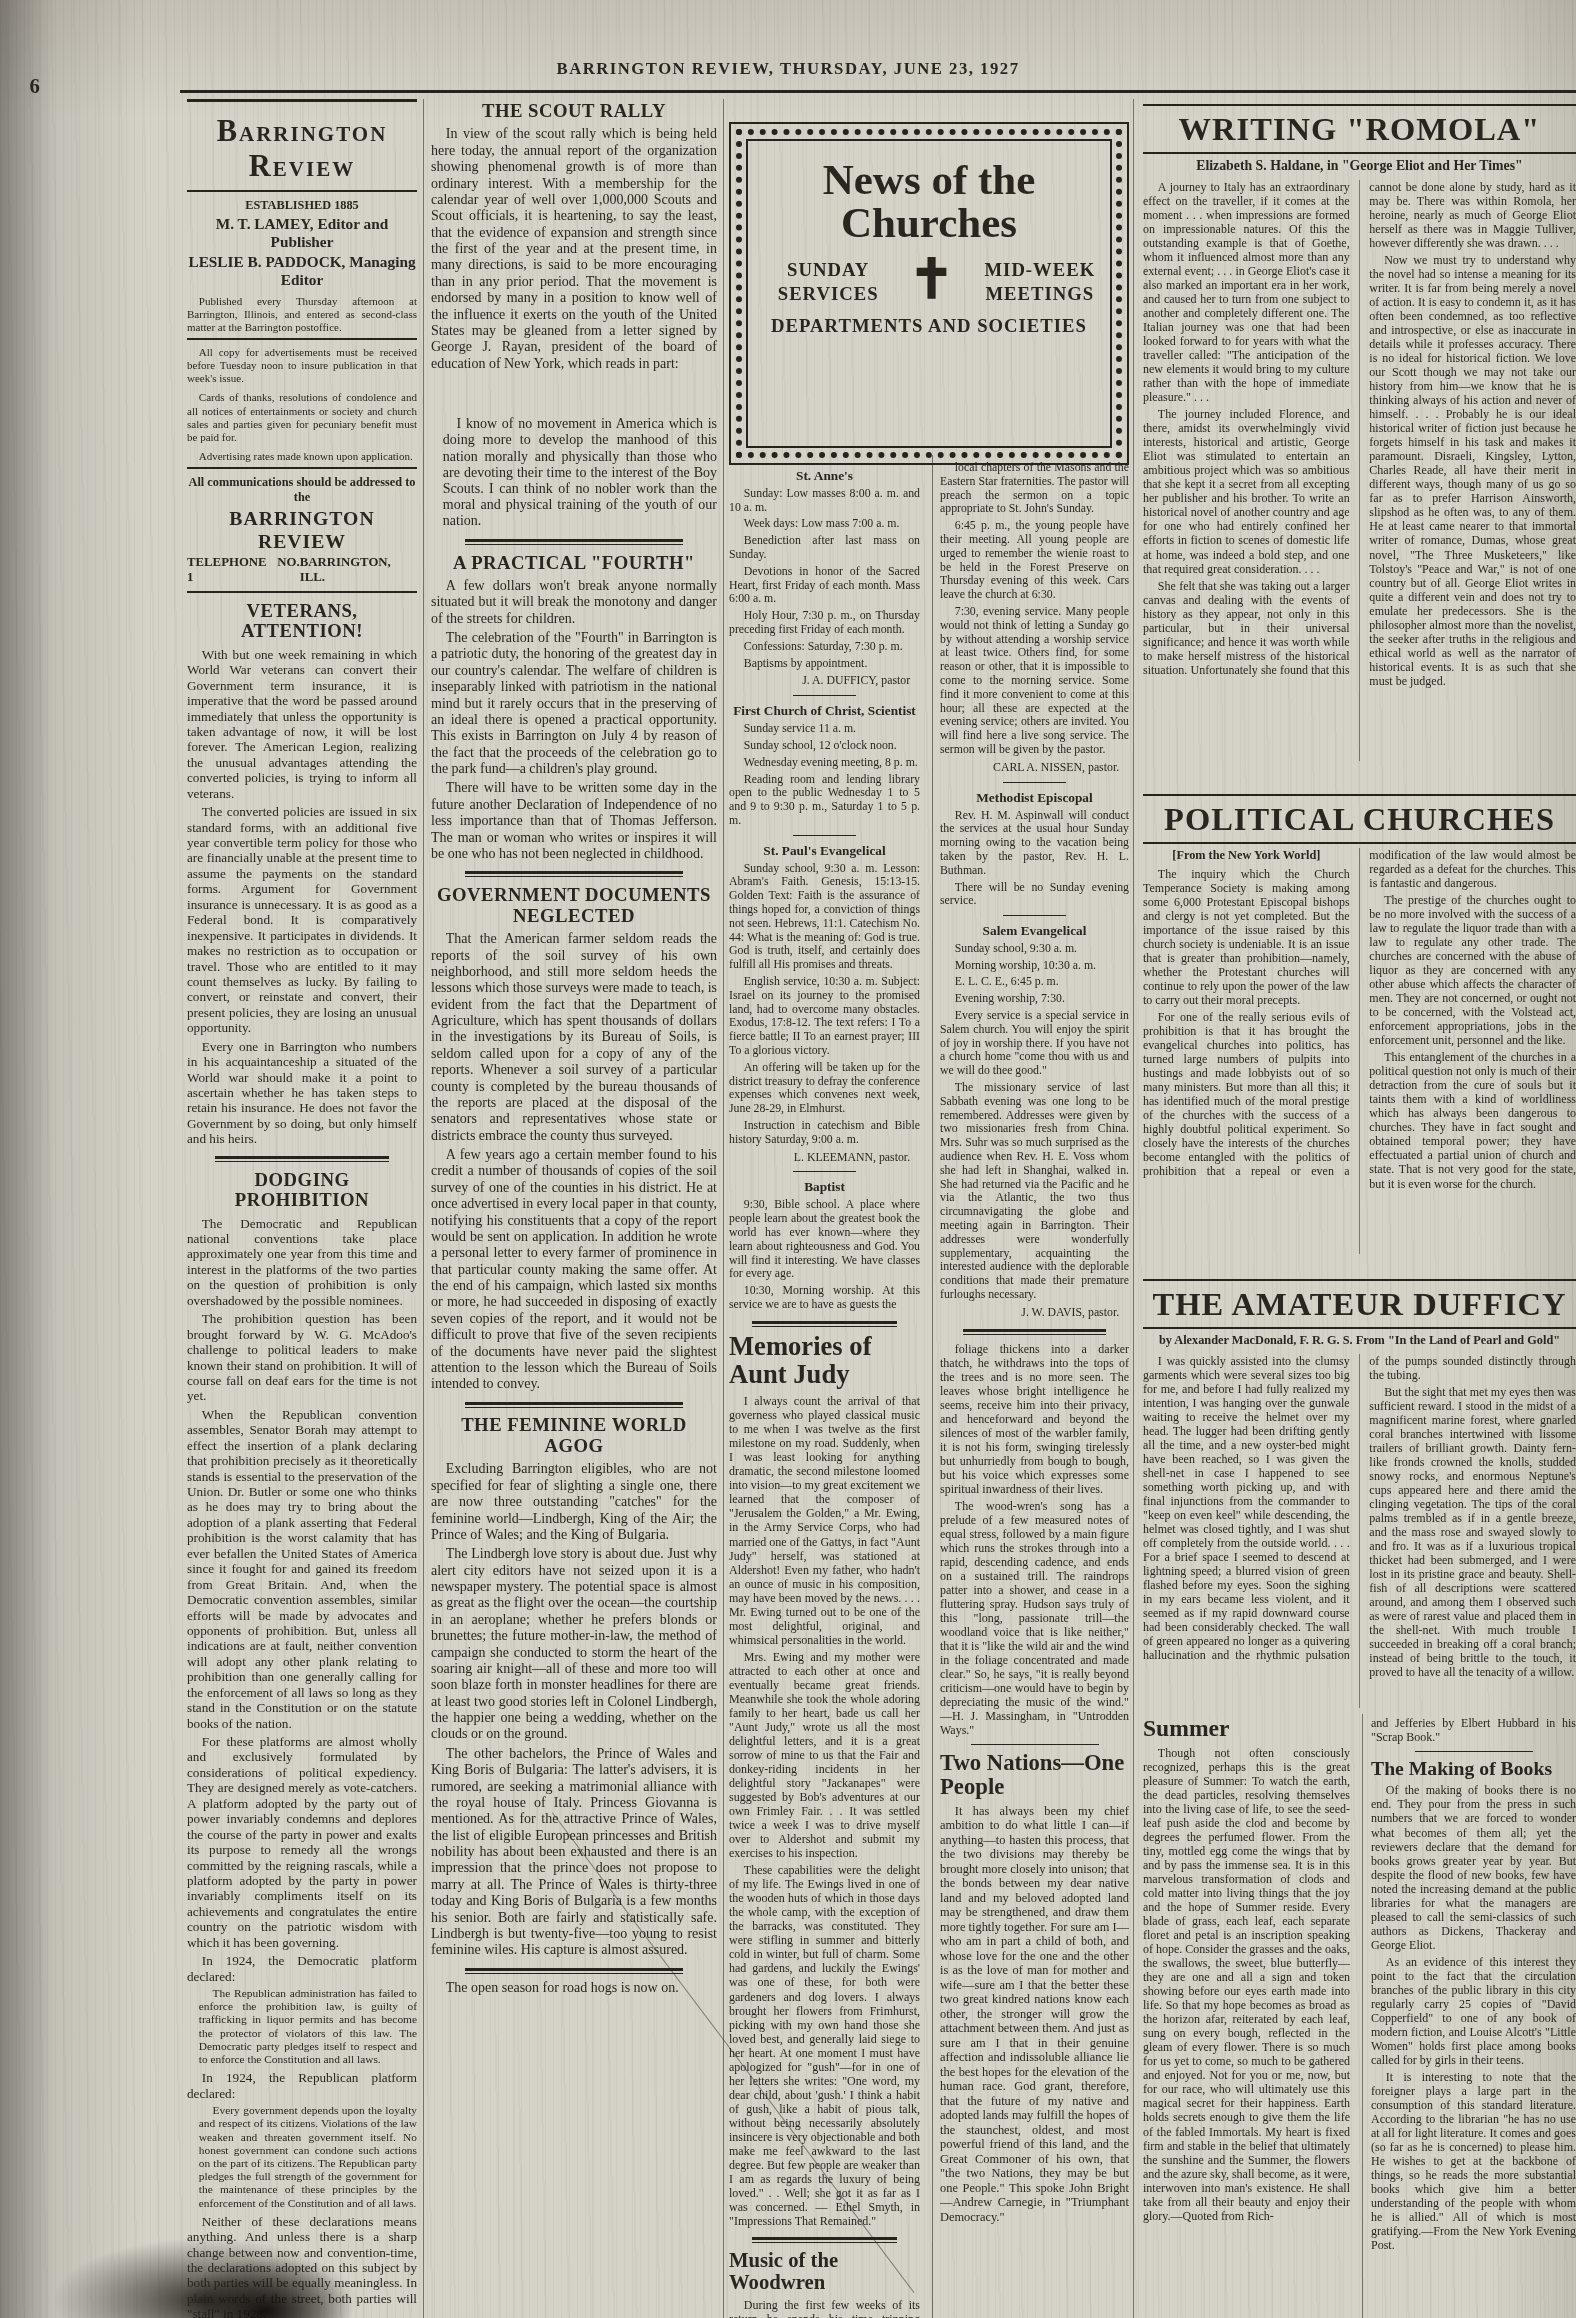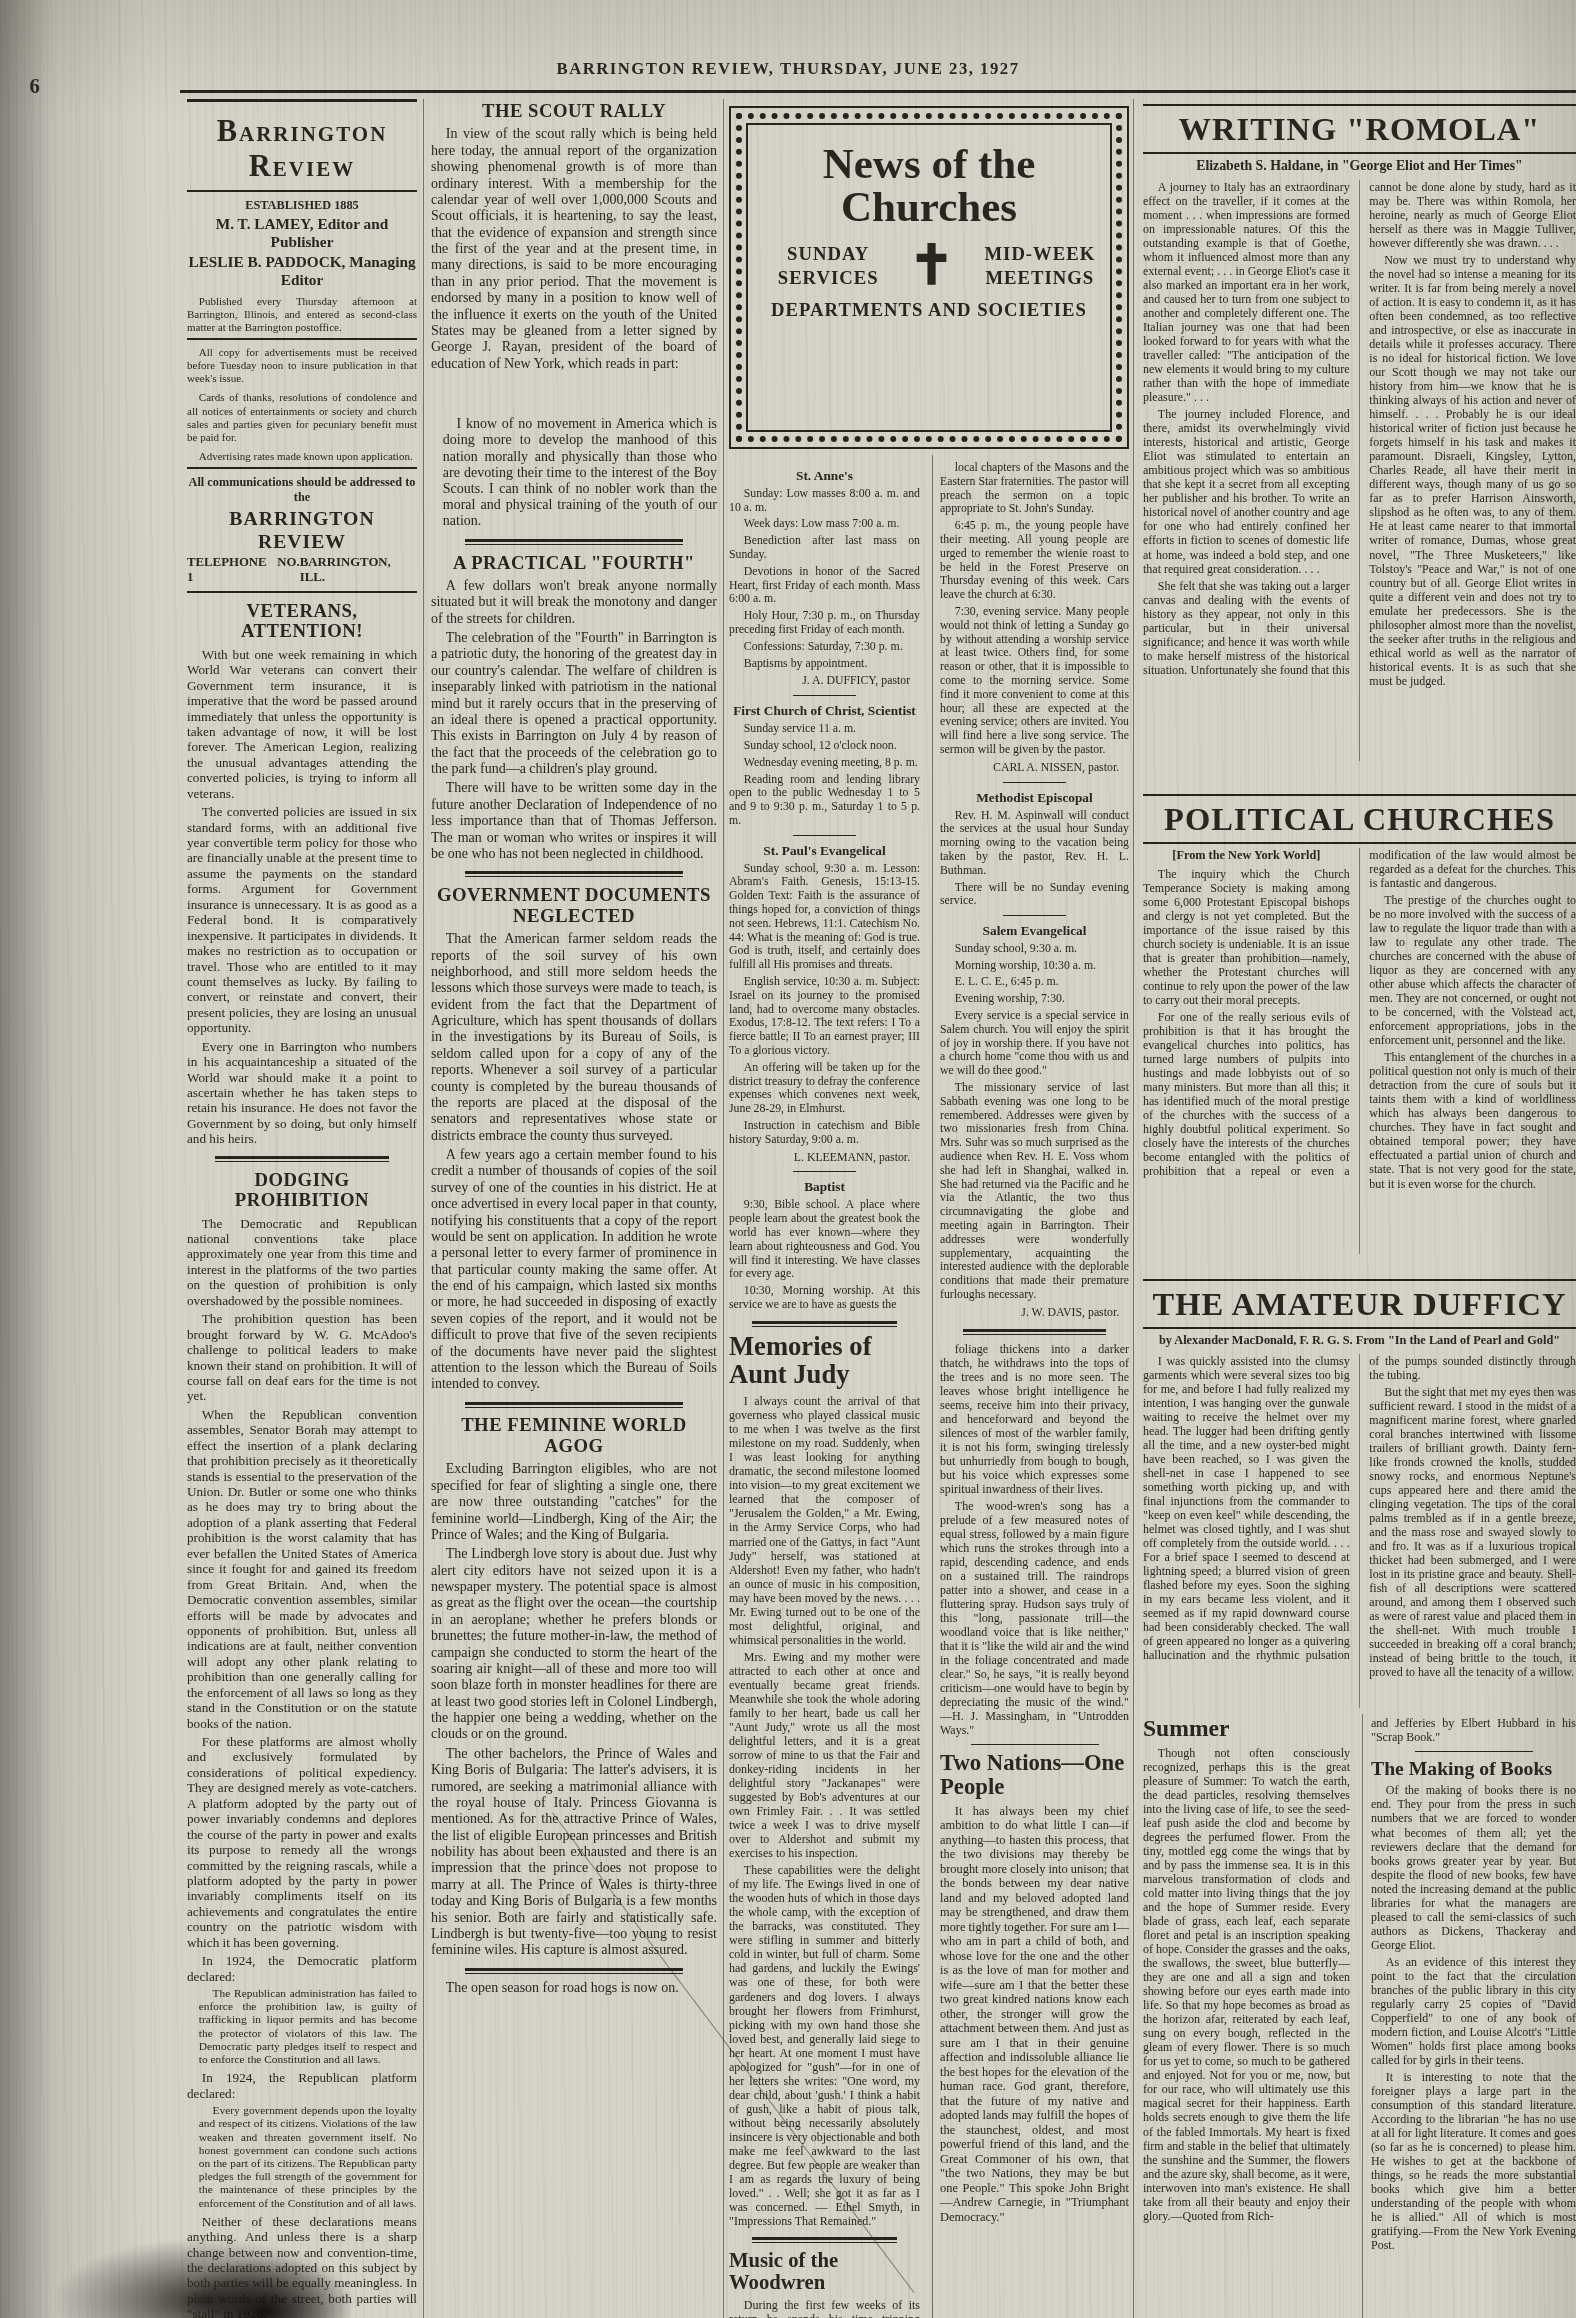--- a/index.html
+++ b/index.html
@@ -33,25 +33,25 @@
   .mh{border-top:3px solid #26231d;padding-top:9.9px;}
   .mh-title{font-variant:small-caps;font-size:30.5px;text-align:center;font-weight:bold;letter-spacing:2px;margin:2px 0 5.9px;}
   .mh-rule{border-top:2px solid #26231d;margin:3.9px 0 5.9px;}
   .mh-est{font-size:12.3px;text-align:center;font-weight:bold;margin:2px 0;}
   .mh-ed{font-size:15.3px;text-align:center;font-weight:bold;margin:2px 0;}
   .mh-note{font-size:11px;line-height:1.2;text-align:justify;margin:5.9px 0 3.9px;text-indent:11.8px;}
   .mh-comm{text-align:center;font-weight:bold;font-size:12.3px;margin-top:5.9px;}
   .mh-name{text-align:center;font-weight:bold;font-size:19.7px;letter-spacing:1px;margin:2px 0;}
   .mh-row{display:flex;justify-content:space-between;font-weight:bold;font-size:12.8px;margin:2px 0 5.9px;}
   
-  .chbox{position:absolute;left:729px;top:106px;width:400px;height:343px;border:2px solid #26231d;padding:4.9px;box-sizing:border-box;}
+  .chbox{position:absolute;left:729px;top:122px;width:400px;height:343px;border:2px solid #26231d;padding:4.9px;box-sizing:border-box;}
   .chbox-mid{border:6.9px dotted #26231d;height:100%;box-sizing:border-box;padding:3.9px;}
   .chbox-in{border:2px solid #26231d;height:100%;box-sizing:border-box;text-align:center;padding-top:17.7px;}
   .ch-title{font-size:43px;font-weight:bold;margin:0;line-height:1;}
-  .ch-mid{display:flex;align-items:center;justify-content:space-around;margin-top:13.8px;padding-left:15px;}
+  .ch-mid{display:flex;align-items:flex-start;justify-content:space-around;margin-top:13.8px;padding-left:15px;}
   .ch-lab{font-size:18.7px;font-weight:bold;line-height:1.25;letter-spacing:1px;}
   .cross{font-size:55px;line-height:.8;font-weight:bold;}
   .ch-bottom{font-size:18.7px;font-weight:bold;letter-spacing:1px;margin-top:9.9px;}
   
   .hbox{border:2px solid #26231d;border-left:none;border-right:none;padding:5.9px 3.9px;margin-bottom:3.9px;position:relative;}
   .hbox:before{content:"";position:absolute;left:0;right:0;top:-6.9px;border-top:1.5px solid #26231d;}
   .hbox h1{margin:0;text-align:center;font-size:32.5px;font-weight:bold;letter-spacing:1px;line-height:1.05;}
   .byline{text-align:center;font-weight:bold;font-size:13.8px;margin:3.9px 0 5.9px;}
   .twocol{column-count:2;column-gap:19.7px;column-rule:1px solid rgba(40,36,30,0.5);overflow:hidden;}
   .attrib{text-align:center;font-weight:bold;font-size:12.3px;margin:0 0 3.9px;}

